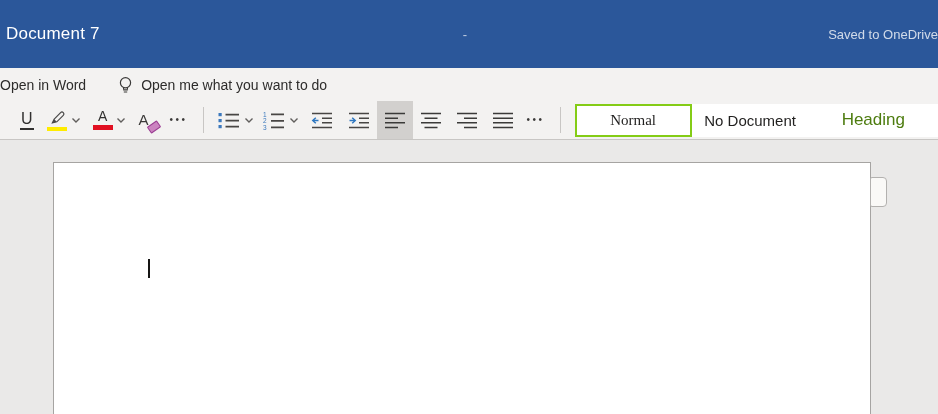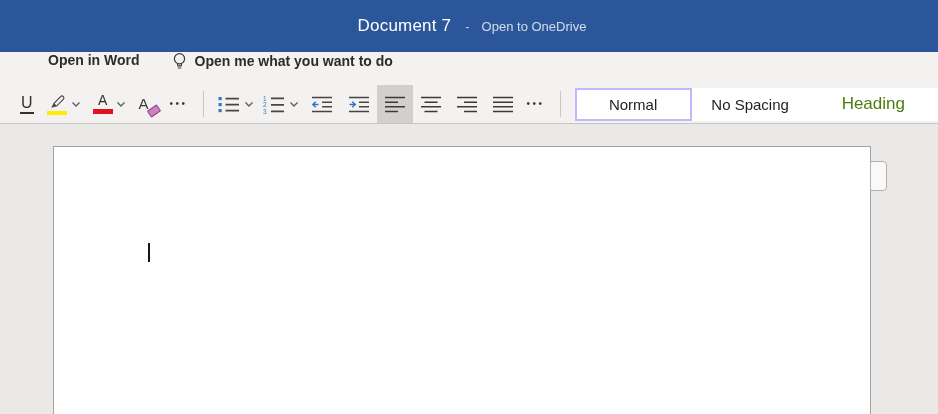--- a/index.html
+++ b/index.html
@@ -1,28 +1,28 @@
 <!DOCTYPE html>
 <html><head>
 <meta charset="utf-8">
 <style>
   html,body{margin:0;padding:0;background:#eae9e8;}
   #app{position:relative;width:938px;height:414px;overflow:hidden;
        font-family:"Liberation Sans",sans-serif;color:#323130;
        -webkit-font-smoothing:antialiased;}
 
   
-  .titlebar{height:52px;background:#2b579a;display:flex;align-items:center;justify-content:center;padding-left:6px;}
+  .titlebar{height:68px;background:#2b579a;display:flex;align-items:center;justify-content:space-between;padding-left:6px;}
   .titlebar .title{color:#ffffff;font-size:17px;letter-spacing:.2px;}
   .titlebar .dash{color:rgba(255,255,255,.70);font-size:13px;margin:0 12px 0 14px;}
   .titlebar .status{color:rgba(255,255,255,.78);font-size:13px;}
 
   
-  .menubar{height:33px;background:#f3f2f1;display:flex;align-items:flex-start;
-           padding-left:48px;font-size:14px;color:#2d2c2b;font-weight:bold;}
+  .menubar{height:33px;background:#f3f2f1;display:flex;align-items:center;
+           font-size:14px;color:#2d2c2b;}
   .menu-item{display:flex;align-items:center;gap:8px;cursor:default;}
   .tellme{margin-left:32px;}
 
   
   .toolbar{height:38px;background:#f3f2f1;border-bottom:1px solid #c8c6c4;
            display:flex;align-items:center;padding-left:14px;}
   .tbtn{height:38px;display:flex;align-items:center;justify-content:center;
         padding:0 6px;cursor:default;box-sizing:border-box;}
   .tbtn.small{padding:0 4px;}
   .tbtn.selected{background:#d2d0ce;}
@@ -39,21 +39,21 @@
   .eraser{position:absolute;right:-2px;bottom:-1px;width:10px;height:6px;background:#cb83c0;
           border:1px solid #9b3d93;transform:rotate(-35deg);border-radius:1px;}
   .more{font-size:10px;letter-spacing:2.5px;color:#3b3a39;padding-bottom:2px;}
 
   
   .gallery{flex:1;align-self:center;height:33px;background:#ffffff;display:flex;
            align-items:stretch;overflow:hidden;margin-left:5px;}
   .gitem{width:117px;display:flex;align-items:center;justify-content:center;
          font-size:15px;color:#201f1e;background:#ffffff;box-sizing:border-box;
          white-space:nowrap;cursor:default;}
-  .gitem.selected{border:2px solid #c4b5fd;}
+  .gitem.selected{border:2px solid #84cc16;font-family:Liberation Serif, serif;}
   .gitem.heading{flex:1;font-size:17px;color:#4d7c0f;min-width:0;overflow:hidden;}
 
   
   .canvas{position:relative;height:290px;background:#eae9e8;overflow:hidden;}
   .page{position:absolute;left:53px;top:22px;width:816px;height:400px;
         background:#ffffff;border:1px solid #a6a4a2;}
   .caret{position:absolute;left:94px;top:96px;width:2px;height:19px;background:#161514;
          animation:blink 1.1s step-end infinite;}
   @keyframes blink{50%{opacity:0;}}
   .side-tab{position:absolute;left:870px;top:37px;width:17px;height:30px;
@@ -62,21 +62,21 @@
   svg{display:block;}
 </style>
 </head>
 <body>
 
 <div id="app">
 
   <div class="titlebar">
     <span class="title">Document 7</span>
     <span class="dash">-</span>
-    <span class="status">Open to OneDrive</span>
+    <span class="status">Saved to OneDrive</span>
   </div>
 
   <div class="menubar">
     <span class="menu-item">Open in Word</span>
     <span class="menu-item tellme">
       <span>
         <svg width="15" height="18" viewBox="0 0 15 18">
           <circle cx="7.5" cy="6.8" r="5.1" fill="none" stroke="#3b3a39" stroke-width="1.2"></circle>
           <path d="M5.6 11.5 L5.6 13.4 M9.4 11.5 L9.4 13.4" stroke="#3b3a39" stroke-width="1.2"></path>
           <path d="M5.2 13.9 H9.8 M5.8 16 H9.2" stroke="#3b3a39" stroke-width="1.2"></path>
@@ -217,21 +217,21 @@
     </div>
 
     <div class="tbtn">
       <span class="more">•••</span>
     </div>
 
     <div class="tdivider"></div>
 
     <div class="gallery">
       <div class="gitem selected">Normal</div>
-      <div class="gitem">No Spacing</div>
+      <div class="gitem">No Document</div>
       <div class="gitem heading">Heading</div>
     </div>
   </div>
 
   <div class="canvas">
     <div class="page">
       <div class="caret"></div>
     </div>
     <div class="side-tab"></div>
   </div>

